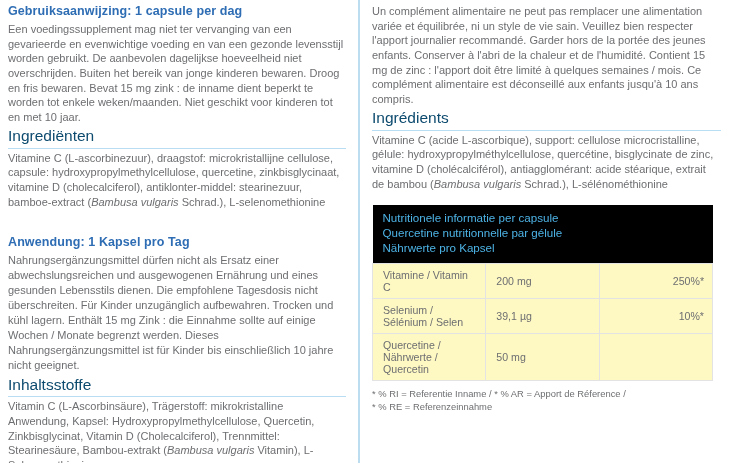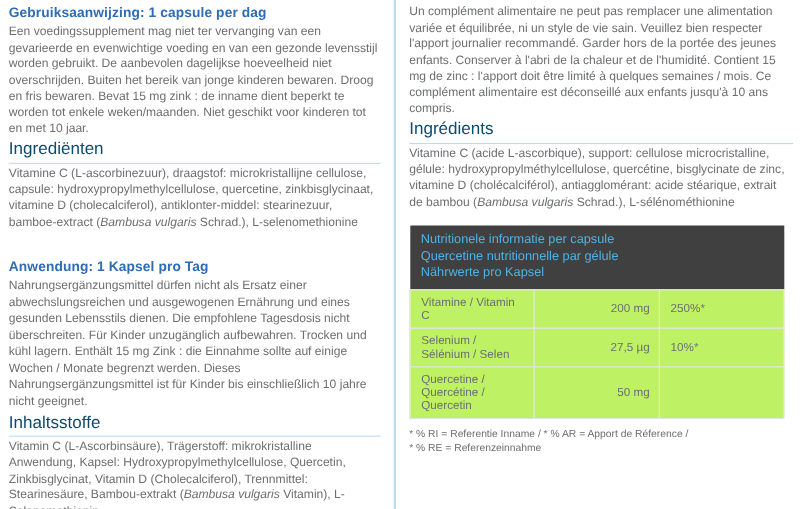--- a/index.html
+++ b/index.html
@@ -73,40 +73,40 @@
   .nutrition-wrap {
     margin-top: 14px;
     width: 341px;
   }
   table.nutrition {
     border-collapse: collapse;
     width: 341px;
     table-layout: fixed;
   }
   table.nutrition th.head-cell {
-    background: #404040;
+    background: #000000;
     color: #4db3e6;
     font-weight: normal;
     text-align: left;
     font-size: 11.6px;
     line-height: 1.28;
     padding: 6px 10px 7px 10px;
     border: none;
   }
   table.nutrition td {
     border: 1px solid #e3e3e3;
     font-size: 10.6px;
     color: #6d6e71;
     padding: 5px 8px 5px 10px;
     height: 17px;
-    background: #bef264;
+    background: #fef9c3;
   }
   table.nutrition td.c-name { text-align: left; width: 199px; }
-  table.nutrition td.c-amount { text-align: right; width: 72px; }
-  table.nutrition td.c-ri { text-align: left; width: 70px; }
+  table.nutrition td.c-amount { text-align: left; width: 72px; }
+  table.nutrition td.c-ri { text-align: right; width: 70px; }
   .footnote {
     font-size: 9.4px;
     line-height: 1.42;
     color: #6d6e71;
     margin-top: 6px;
   }
 </style>
 </head>
 <body>
 
@@ -150,25 +150,25 @@
           </tr>
         </thead>
         <tbody>
           <tr>
             <td class="c-name">Vitamine / Vitamin C</td>
             <td class="c-amount">200 mg</td>
             <td class="c-ri">250%*</td>
           </tr>
           <tr>
             <td class="c-name">Selenium / Sélénium / Selen</td>
-            <td class="c-amount">27,5 µg</td>
+            <td class="c-amount">39,1 µg</td>
             <td class="c-ri">10%*</td>
           </tr>
           <tr>
-            <td class="c-name">Quercetine / Quercétine / Quercetin</td>
+            <td class="c-name">Quercetine / Nährwerte / Quercetin</td>
             <td class="c-amount">50 mg</td>
             <td class="c-ri"></td>
           </tr>
         </tbody>
       </table>
 
       <div class="footnote">
         <div>* % RI = Referentie Inname / * % AR = Apport de Réference /</div>
         <div>* % RE = Referenzeinnahme</div>
       </div>

